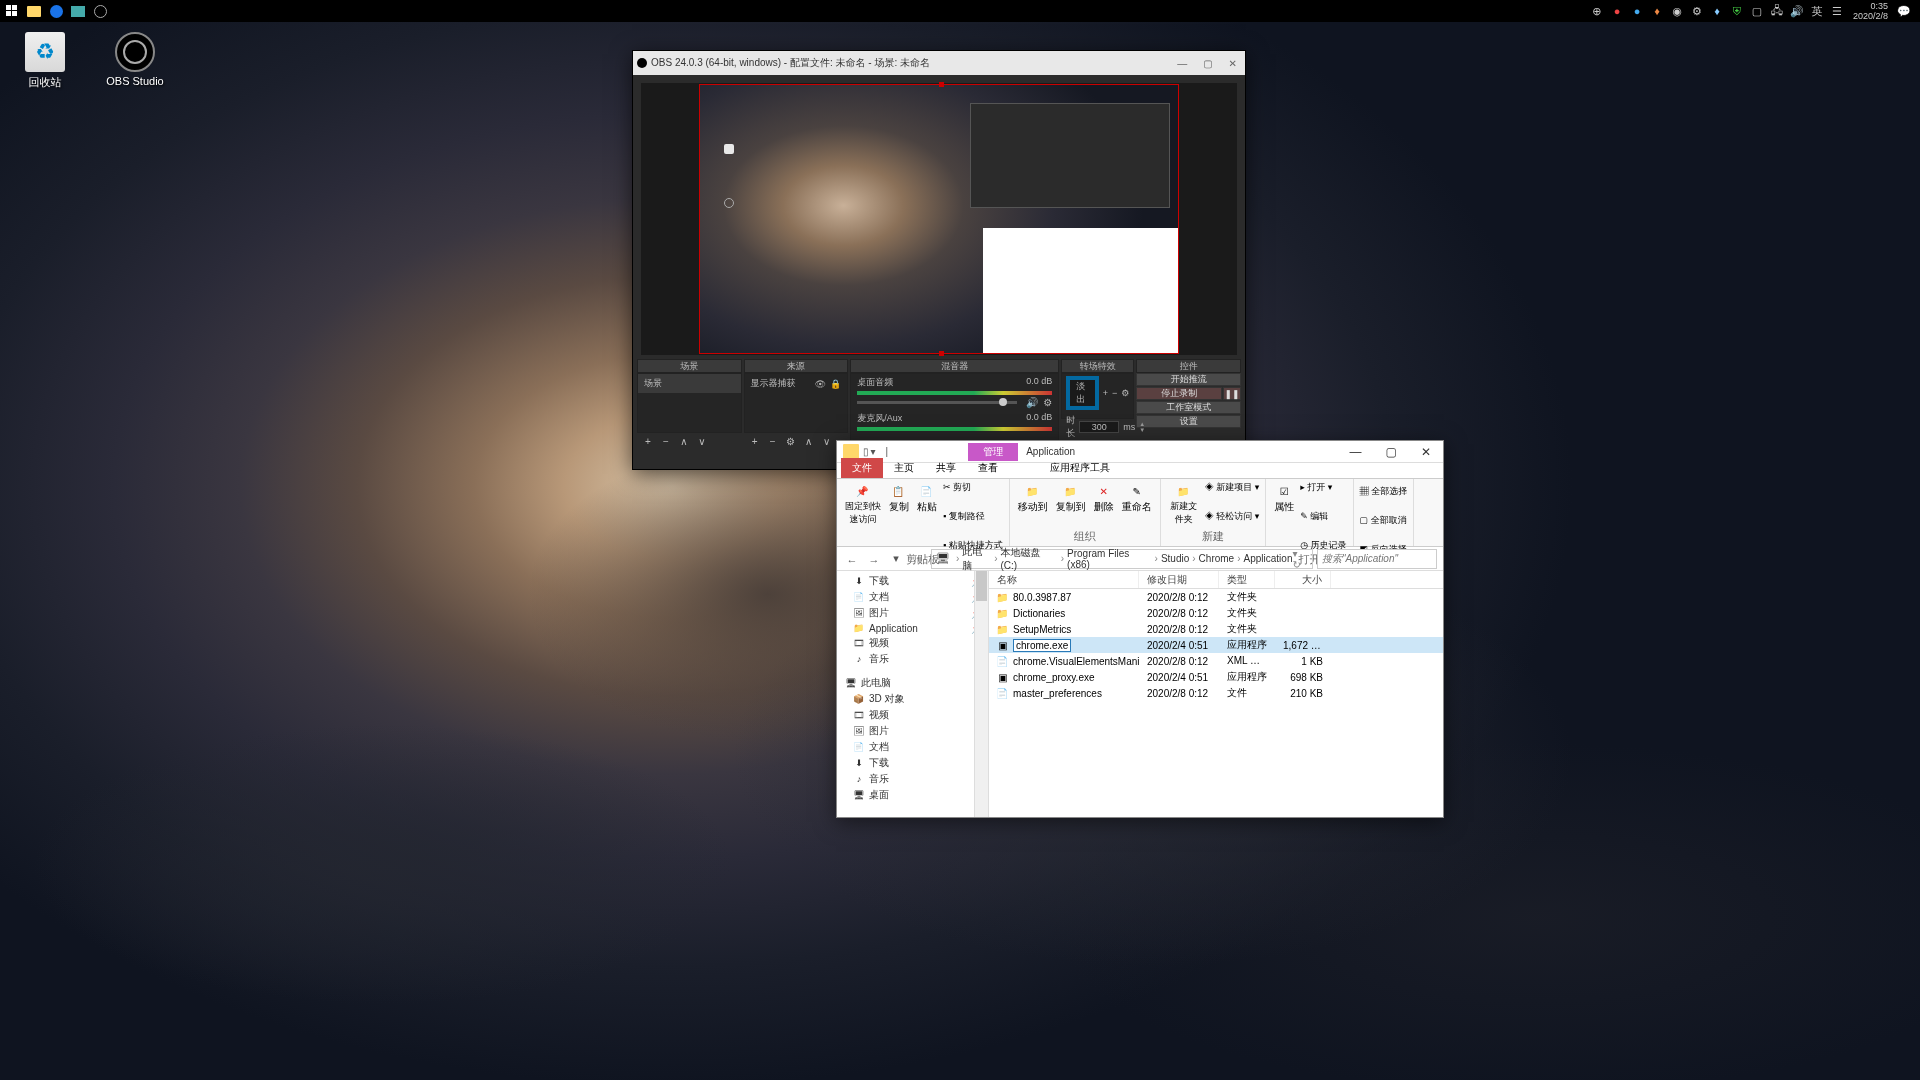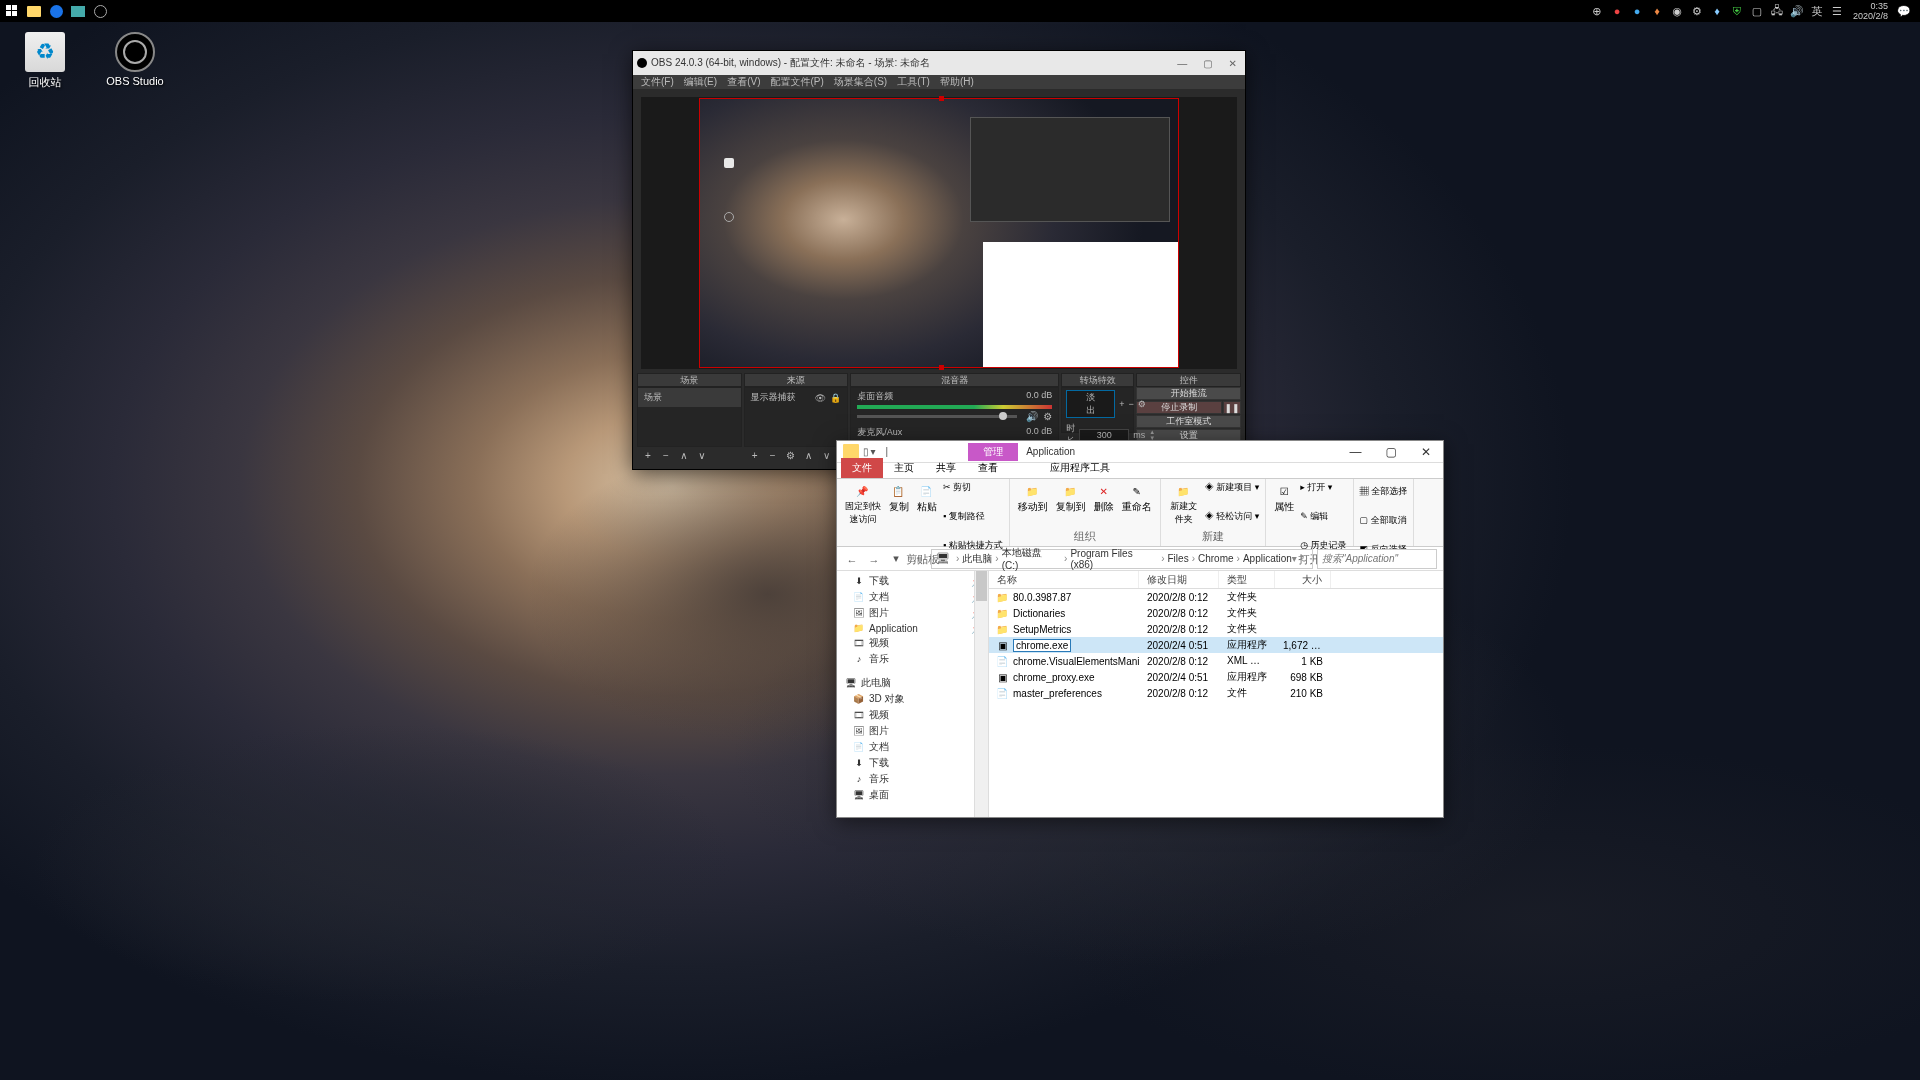--- a/index.html
+++ b/index.html
@@ -76,21 +76,21 @@
 
 .obs-src-item { padding: 3px 6px; font-size: 9px; display: flex; align-items: center; gap: 4px; }
 .obs-src-eye { margin-left: auto; font-size: 9px; }
 .obs-mixer-row { padding: 2px 6px; font-size: 9px; }
 .obs-vu { height: 4px; background: linear-gradient(90deg, #2a5 0%, #2a5 60%, #cc3 75%, #c33 100%); margin: 2px 0; }
 .obs-vu-ctrl { display: flex; justify-content: flex-end; gap: 4px; font-size: 10px; }
 .obs-ctrl-panel { display: flex; flex-direction: column; gap: 1px; }
 .obs-btn { height: 13px; background: #4a4a4a; color: #ddd; font-size: 9px; display: flex; align-items: center; justify-content: center; border: 1px solid #333; cursor: pointer; }
 .obs-btn.rec { background: #5a4040; }
 .obs-trans-row { display: flex; align-items: center; gap: 4px; font-size: 9px; padding: 2px 4px; }
-.obs-trans-input { width: 50px; height: 12px; background: #1a1a1a; border: 1px solid #444; color: #bbb; font-size: 9px; text-align: center; }
+.obs-trans-input { width: 40px; height: 12px; background: #1a1a1a; border: 1px solid #444; color: #bbb; font-size: 9px; text-align: center; }
 .obs-num-ctrls { display: flex; flex-direction: column; }
 .obs-num-ctrls span { font-size: 6px; line-height: 6px; cursor: pointer; color: #999; }
 
 
 .explorer {
   position: absolute; left: 836px; top: 440px; width: 608px; height: 378px;
   background: #fff; border: 1px solid #888; box-shadow: 0 4px 20px rgba(0,0,0,0.5);
   display: flex; flex-direction: column; font-size: 11px;
 }
 .exp-title { height: 22px; background: #fff; display: flex; align-items: center; padding: 0 2px; border-bottom: 1px solid #ddd; }
@@ -203,29 +203,20 @@
 <div class="obs-window">
   <div class="obs-title">
     <div class="obs-title-icon"></div>
     <span>OBS 24.0.3 (64-bit, windows) - 配置文件: 未命名 - 场景: 未命名</span>
     <div class="obs-title-btns">
       <span>—</span>
       <span>▢</span>
       <span>✕</span>
     </div>
   </div>
-  <div class="obs-menu">
-    <span>文件(F)</span>
-    <span>编辑(E)</span>
-    <span>查看(V)</span>
-    <span>配置文件(P)</span>
-    <span>场景集合(S)</span>
-    <span>工具(T)</span>
-    <span>帮助(H)</span>
-  </div>
   <div class="obs-preview">
     <div class="obs-canvas">
       <div class="obs-mini-desktop"></div>
       <div class="obs-mini-obs"></div>
       <div class="obs-nested"></div>
       <div class="obs-nested2"></div>
     </div>
   </div>
   <div class="obs-panels">
     <div class="obs-panel" style="flex:1">
@@ -280,21 +271,21 @@
               <span>0.0 dB</span>
             </div>
           <div class="obs-vu"></div>
         </div>
       </div>
     </div>
     <div class="obs-panel" style="flex:0.7">
       <div class="obs-panel-hdr">转场特效</div>
       <div class="obs-panel-body" style="height:46px">
         <div class="obs-trans-row">
-          <span style="flex:1;background:#1a1a1a;border:1px solid #0369a1;padding:0 19px">淡出</span>
+          <span style="flex:1;background:#1a1a1a;border:4px solid #0369a1;padding:0 6px">淡出</span>
           <span>+</span>
           <span>−</span>
           <span>⚙</span>
         </div>
         <div class="obs-trans-row">
           <span>时长</span>
           <input class="obs-trans-input" value="300" style="">
           <span>ms</span>
           <div class="obs-num-ctrls">
               <span>▲</span>
@@ -428,21 +419,21 @@
     <div class="exp-nav-btn">↑</div>
     <div class="exp-path">
       <span style="font-size:11px;margin-right:3px">🖥</span>
       <span class="exp-sep">›</span>
       <span class="exp-crumb">此电脑</span>
         <span class="exp-sep">›</span>
       <span class="exp-crumb">本地磁盘 (C:)</span>
         <span class="exp-sep">›</span>
       <span class="exp-crumb">Program Files (x86)</span>
         <span class="exp-sep">›</span>
-      <span class="exp-crumb">Files</span>
+      <span class="exp-crumb">Studio</span>
         <span class="exp-sep">›</span>
       <span class="exp-crumb">Chrome</span>
         <span class="exp-sep">›</span>
       <span class="exp-crumb">Application</span>
       <span style="margin-left:auto;color:#888">▾ ↻</span>
     </div>
     <input class="exp-search" placeholder="搜索&quot;Application&quot;" style="">
   </div>
   <div class="exp-body">
     <div class="exp-tree">

